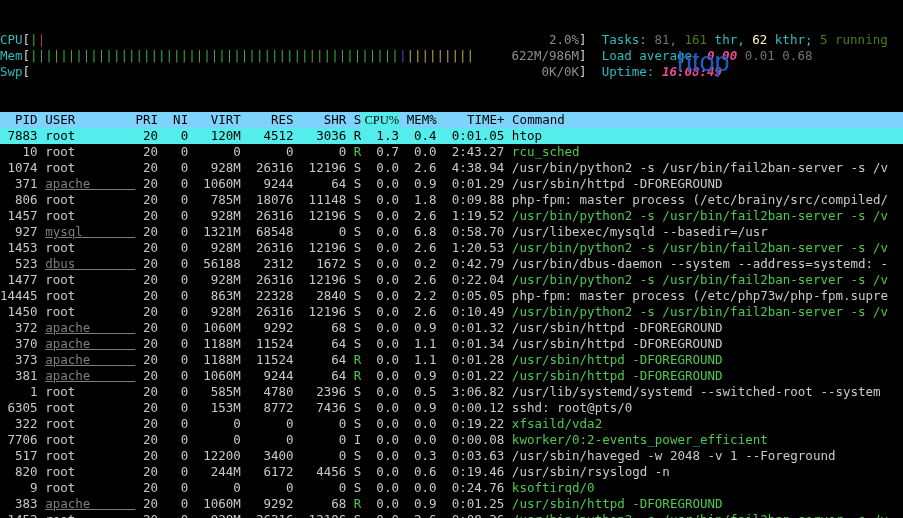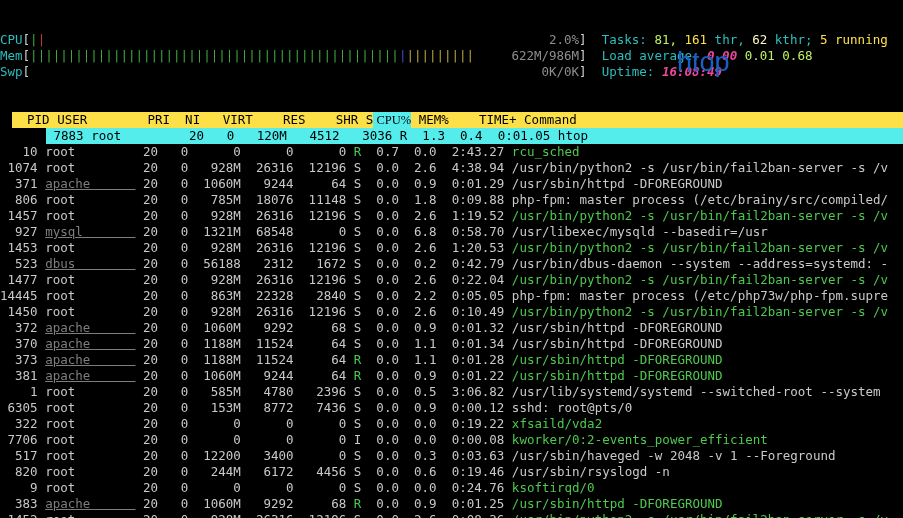--- a/index.html
+++ b/index.html
@@ -8,30 +8,30 @@
     font-family:"DejaVu Sans Mono",monospace;font-size:12.5px;line-height:16px;
     white-space:pre;cursor:default;
   }
   .line{height:16px;display:flex;}
   .mlabel{color:#2cbdbd;}
   .brk{color:#d0d0d0;}
   .bar{display:inline-flex;justify-content:space-between;width:549px;overflow:hidden;}
   .mval{color:#8e8e8e;text-align:right;}
   .gap{color:#000;}
   .tg{color:#3aaa3a;} .tb{color:#4646d0;} .ty{color:#b5a53c;} .tr{color:#bb3b2e;}
-  .cyan{color:#2cbdbd;text-align:right;} .white{color:#bef264;} .bwhite{color:#ec4899;font-weight:bold;font-style:italic;}
-  .bcyan{color:#fef9c3;} .green{color:#fde047;} .dim{color:#7e7e7e;}
-  .thead{height:16px;background:#fde047;color:#000;margin-left:12px;}
+  .cyan{color:#2cbdbd;text-align:right;} .white{color:#737373;} .bwhite{color:#ec4899;font-weight:bold;font-style:italic;}
+  .bcyan{color:#fef9c3;} .green{color:#4d7c0f;} .dim{color:#7e7e7e;}
+  .thead{height:16px;background:#7dd3fc;color:#000;}
   .thead span{color:#000;}
   .thead .sortcol{background:#55ecec;font-family:Liberation Serif, serif;}
   .row{height:16px;color:#c9c9c9;}
   .row span{color:#c9c9c9;}
   .row span.green{color:#4ec94e;}
   .row span.dim{color:#7e7e7e;text-decoration:underline;}
-  .row.sel{background:#55ecec;margin-left:46px;}
+  .row.sel{background:#55ecec;}
   .row.sel span{color:#000 !important;}
   #wm{
     position:absolute;left:677px;top:49px;
     font-family:"Liberation Sans",sans-serif;font-size:27px;line-height:27px;
     color:#1b5ec6;white-space:normal;
   }
 </style>
 </head>
 <body>
 

